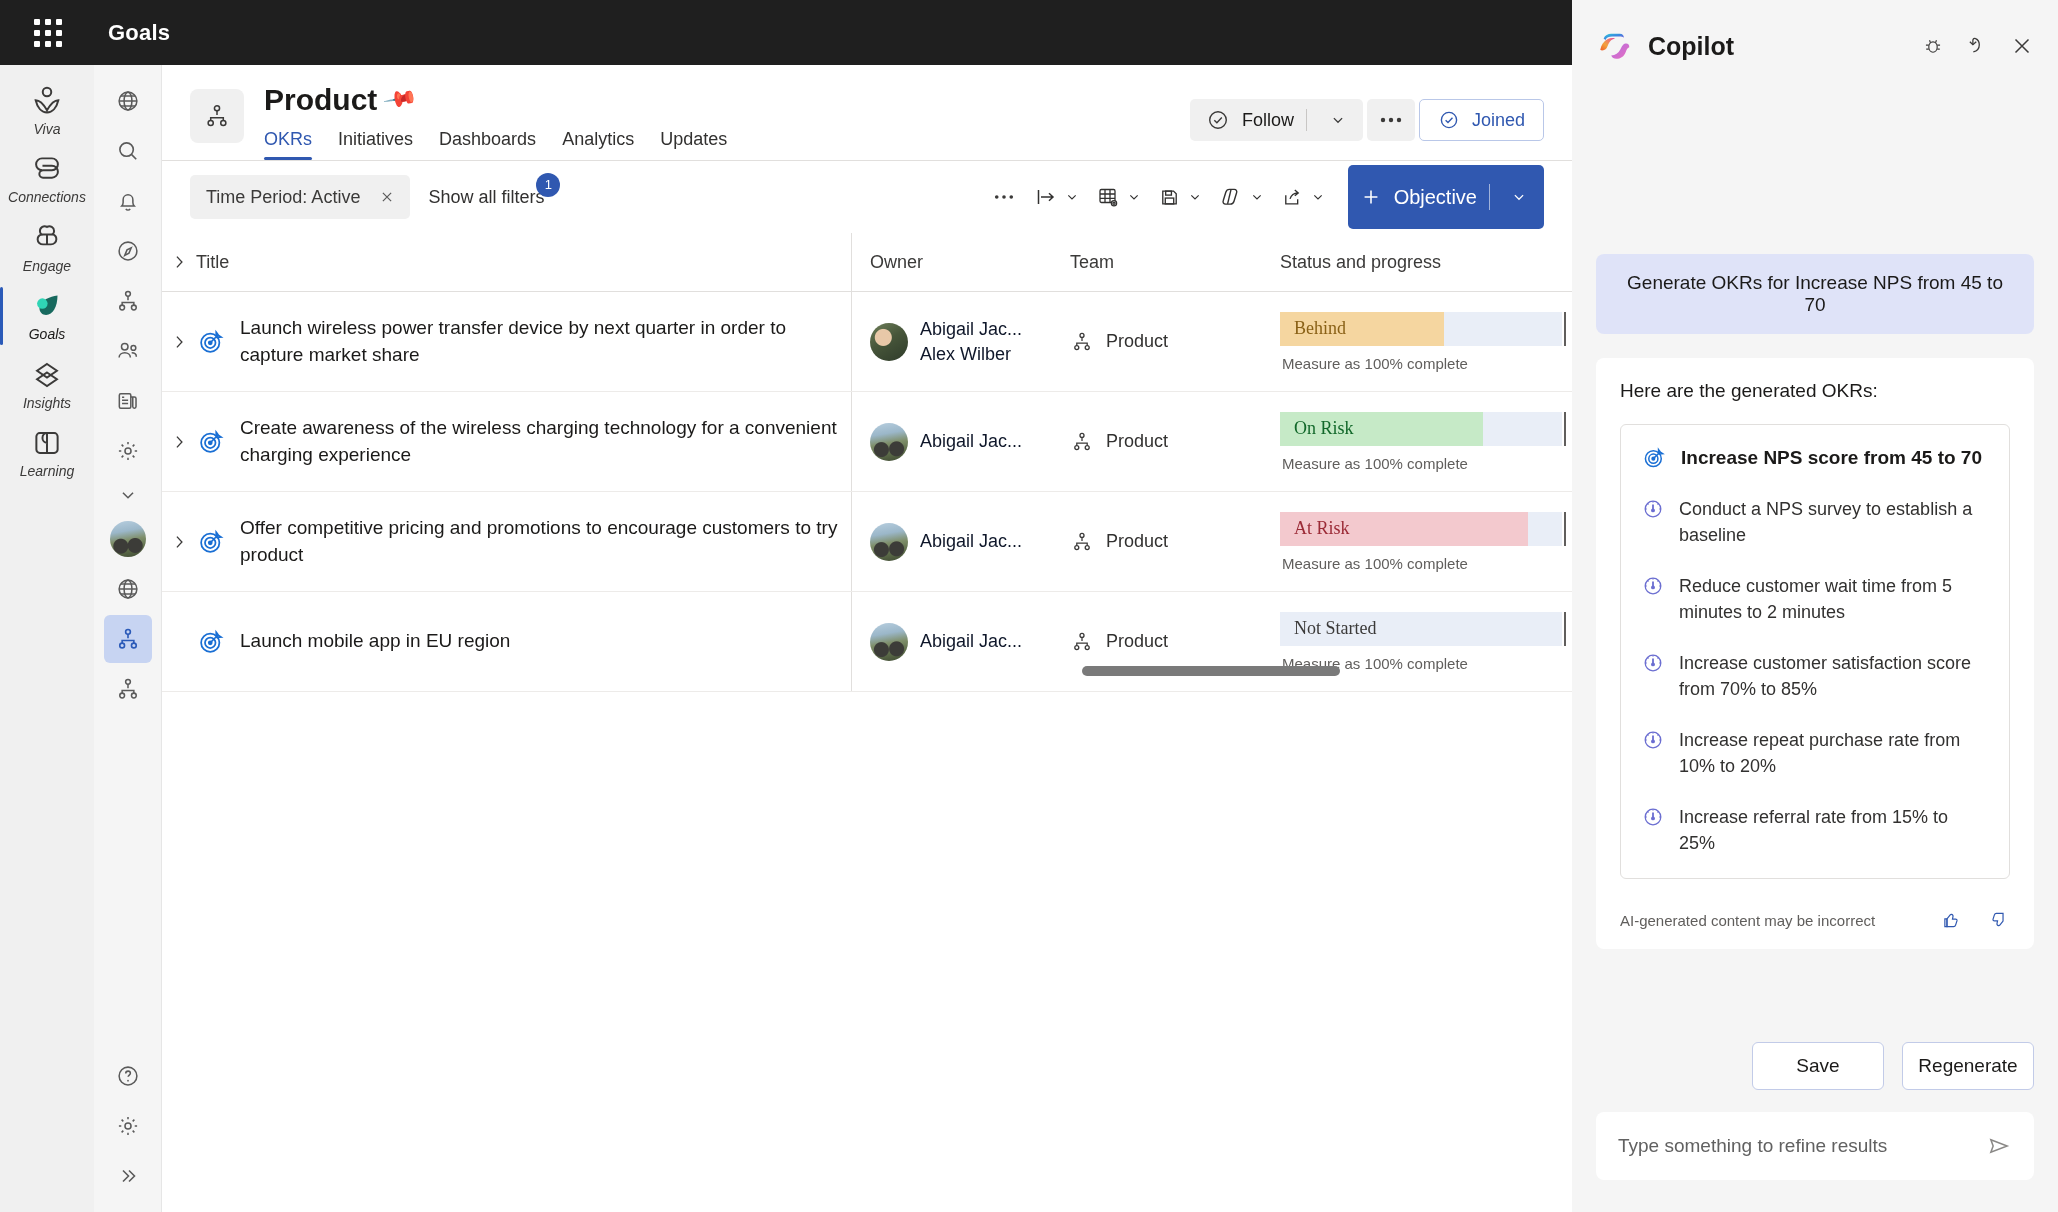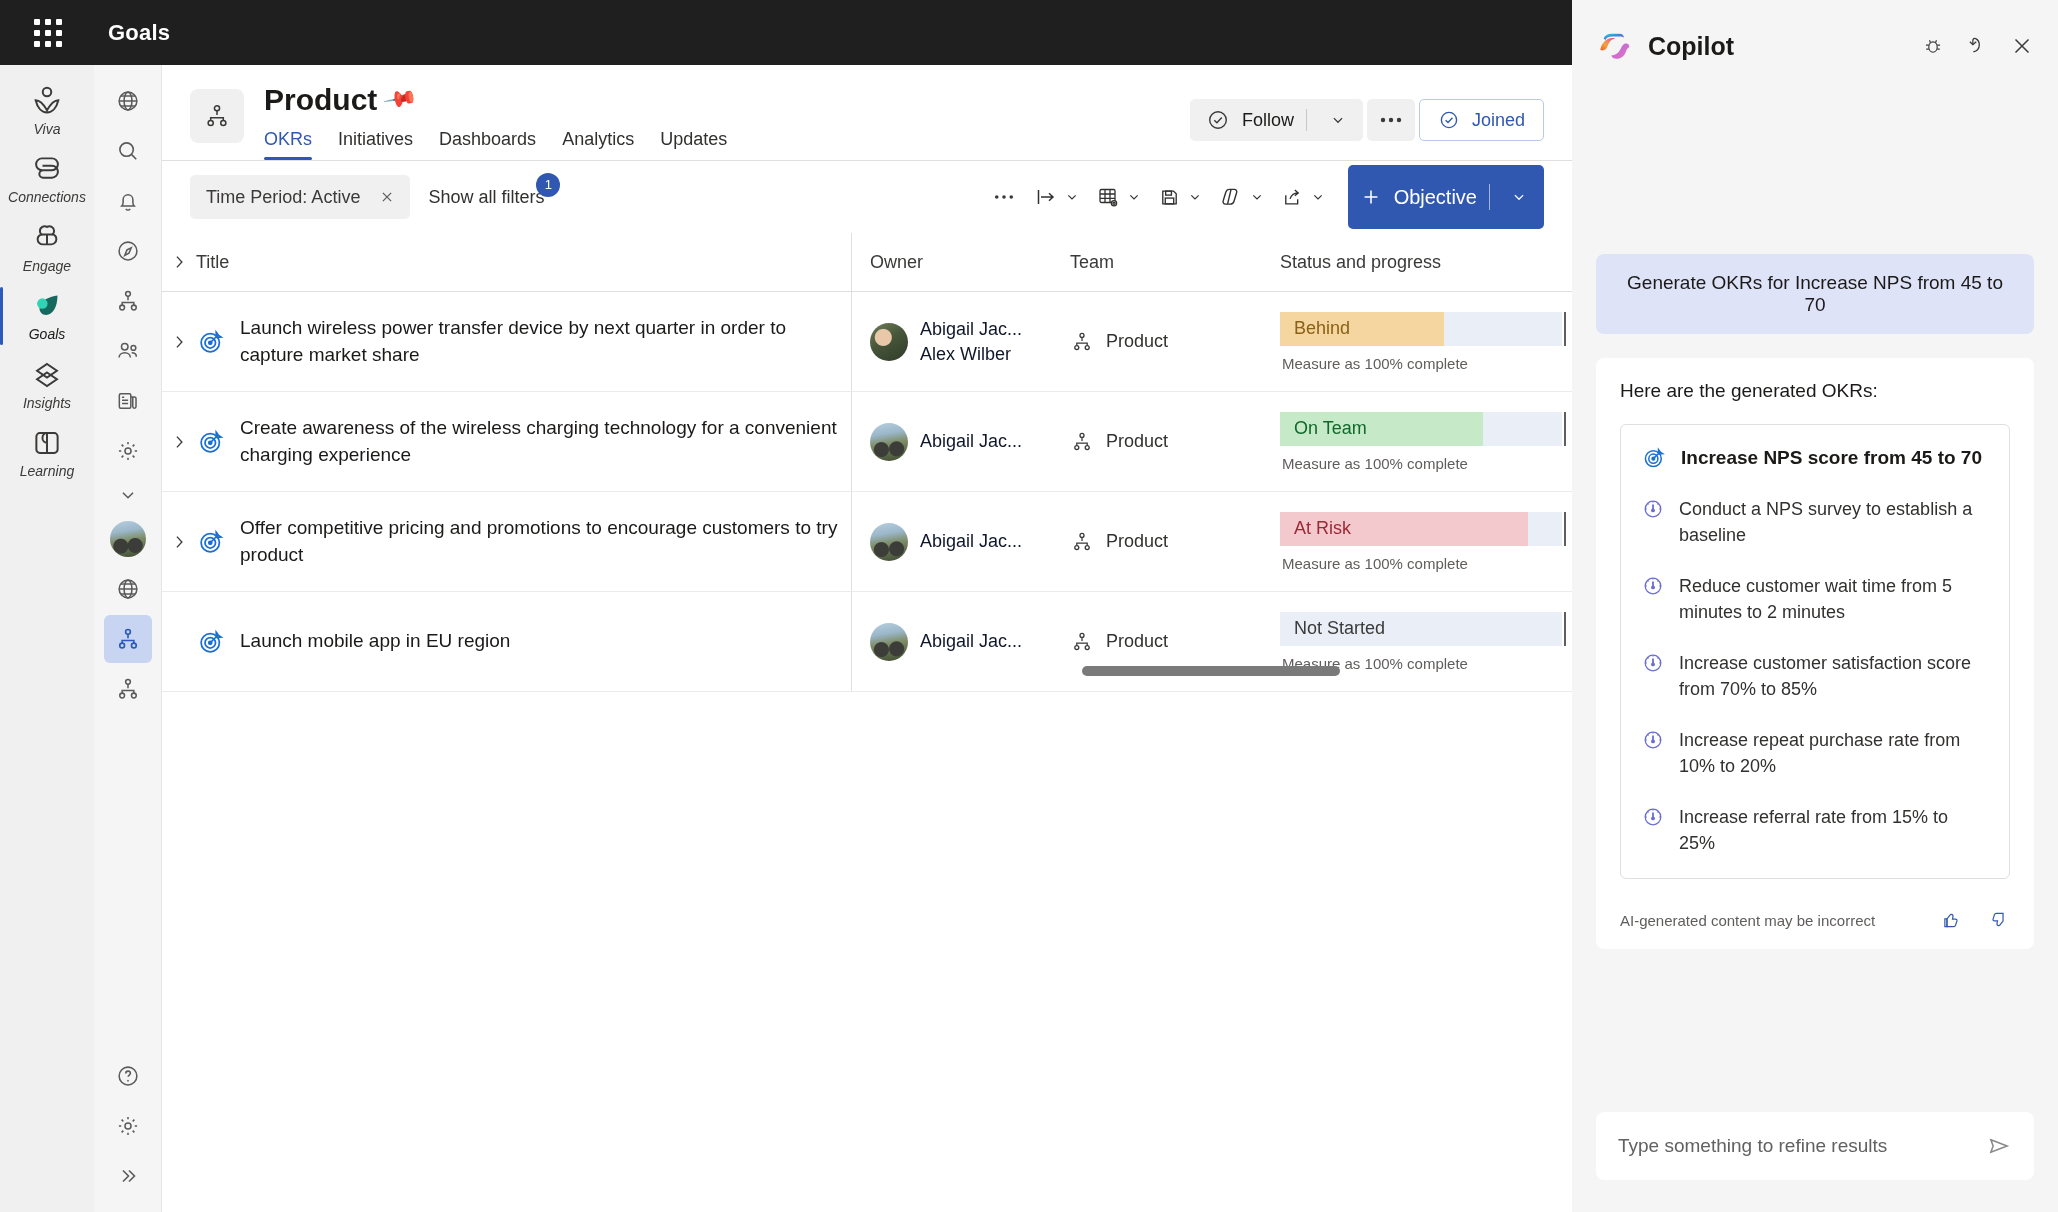--- a/index.html
+++ b/index.html
@@ -142,21 +142,21 @@
       linear-gradient(170deg, #b8cfe0 0%, #9bb7c9 30%, #7f8f6b 52%, #5e6d4a 75%, #3f4a33 100%);
   }
   .owner-av.dual {
     background:
       radial-gradient(circle at 35% 38%, #e8c8a8 0 8px, transparent 9px),
       linear-gradient(150deg, #6f7f5a 0%, #47563a 45%, #2f3b2a 100%);
   }
   .owner-names { font-size: 18px; color: #0f172a; line-height: 1.35; }
   .team-icn { margin-right: 12px; display: flex; align-items: center; }
   .team-name { font-size: 18px; color: #323130; }
-  .prog-row { display: flex; align-items: stretch; height: 34px; width: 100%; }
+  .prog-row { display: flex; align-items: stretch; height: 34px; width: 100%; font-family: Liberation Serif, serif; }
   .prog-track { position: relative; flex: 1 1 auto; background: #e9eef7; display: flex; align-items: center; }
   .prog-fill { position: absolute; left: 0; top: 0; bottom: 0; }
   .prog-label { position: relative; z-index: 2; font-size: 18px; padding-left: 14px; }
   .prog-marker { width: 2px; background: #605e5c; margin-left: 2px; }
   .measure { font-size: 15px; color: #605e5c; margin-top: 9px; padding-left: 2px; }
   .hscroll-track { position: absolute; left: 690px; right: 0; bottom: 16px; height: 10px; }
   .hscroll-thumb { position: absolute; left: 230px; width: 258px; height: 10px; background: #7a7a7a; border-radius: 6px; cursor: pointer; }
 
   
   .copilot {
@@ -669,21 +669,21 @@
                 <circle cx="17.2" cy="17.6" r="2"></circle>
               <path d="M12 7.4v3.6M6.8 15.6v-2.4h10.4v2.4"></path>
             </svg>
           </span>
           <span class="team-name">Product</span>
         </div>
         <div class="c-status">
           <div class="prog-row">
             <div class="prog-track">
               <div class="prog-fill" style="width:72%;background:#c6eac7;"></div>
-              <span class="prog-label" style="color:#12682a;">On Team</span>
+              <span class="prog-label" style="color:#12682a;">On Risk</span>
             </div>
             <div class="prog-marker"></div>
           </div>
           <div class="measure">Measure as 100% complete</div>
         </div>
       </div>
 
       <div class="trow row-body">
         <div class="c-title" style="padding-left:0;">
           <div class="chev-cell">
@@ -914,20 +914,24 @@
             <span class="cp-ico">
               <svg width="22" height="22" viewBox="0 0 24 24" fill="none" stroke="#3058b0" stroke-width="1.3">
                 <path d="M16.4 13.2V4.8H9.2c-1 0-1.9.6-2.2 1.6L5.5 11c-.3 1 .4 2 1.5 2h3.4l-.6 2.9c-.2 1.1.5 2.1 1.6 2.3.6.1 1.2-.2 1.5-.7z"></path>
               </svg>
             </span>
           </div>
         </div>
       </div>
     </div>
 
+    <div class="cp-actions">
+      <button class="cp-btn">Save</button>
+      <button class="cp-btn">Regenerate</button>
+    </div>
 
     <div class="cp-input-wrap">
       <input class="cp-input" type="text" placeholder="Type something to refine results" style="">
       <span class="cp-send">
         <svg width="26" height="26" viewBox="0 0 24 24" fill="none" stroke="#8a8886" stroke-width="1.4">
           <path d="M4.5 6.3 19.5 12 4.5 17.7 6.6 12z"></path>
         </svg>
       </span>
     </div>
   </div>

